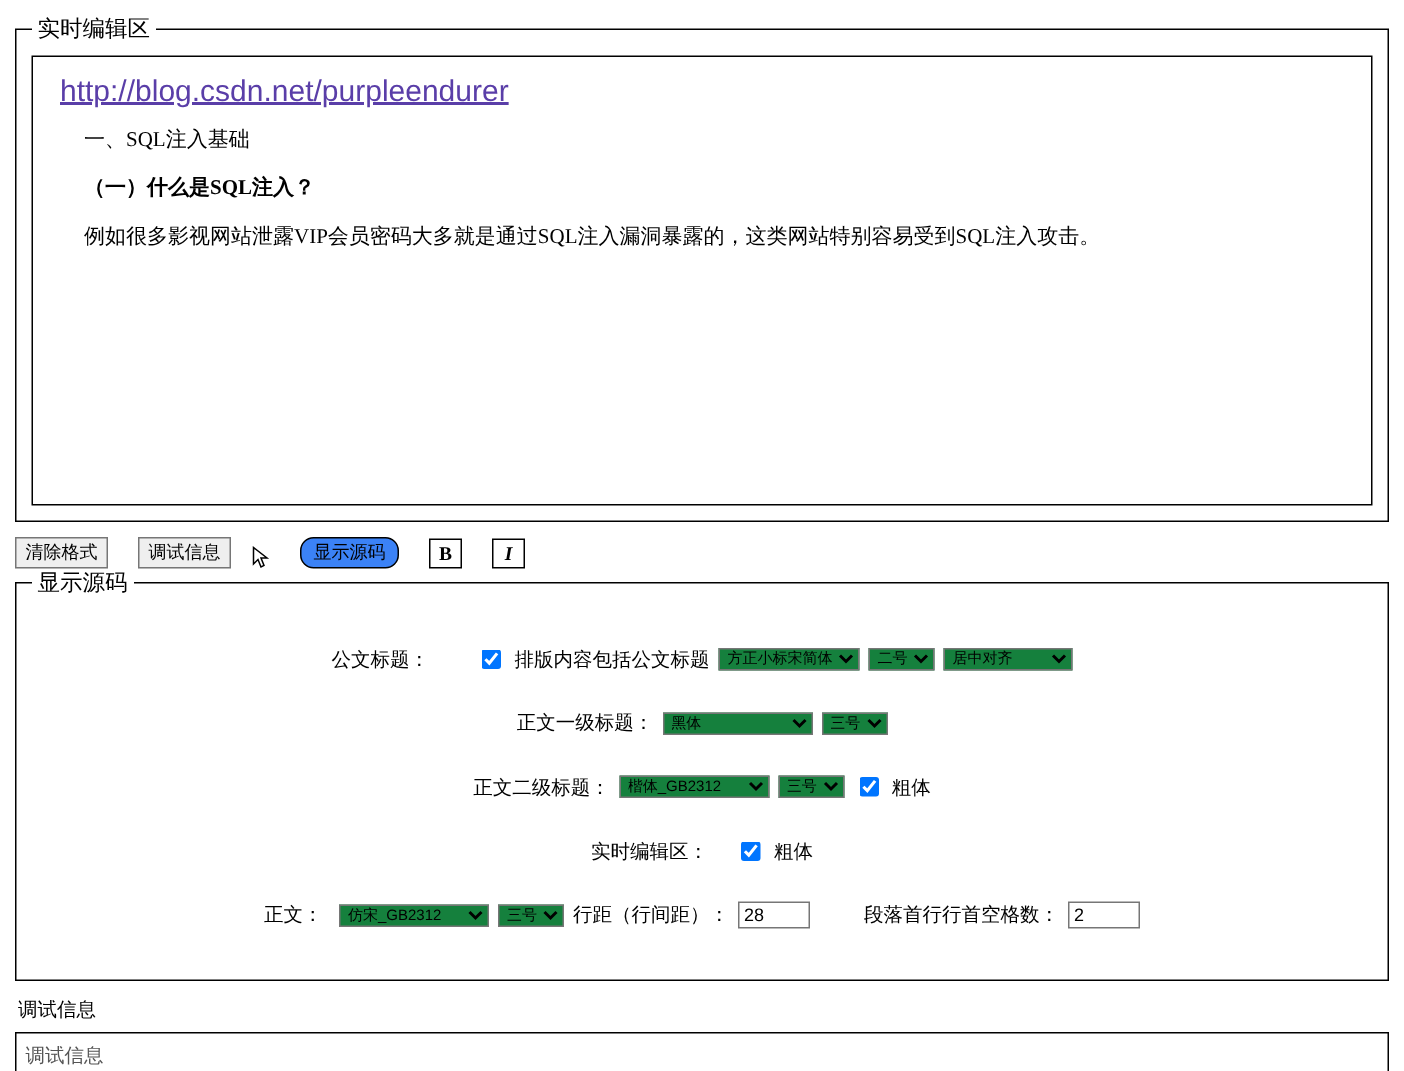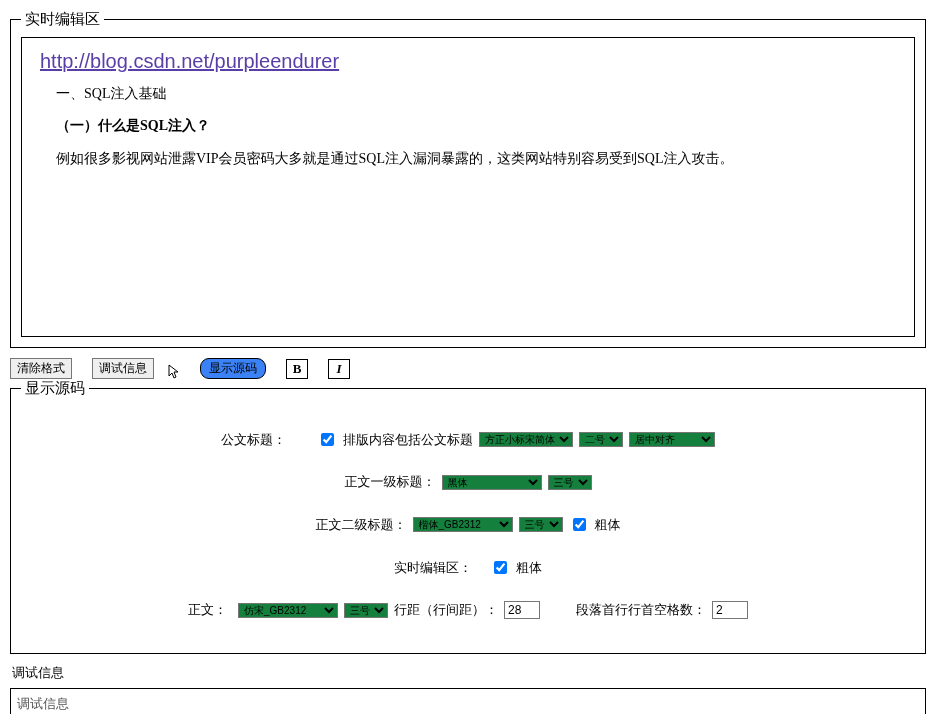--- a/index.html
+++ b/index.html
@@ -106,21 +106,21 @@
   border: 1px solid #767676;
   background: #15803d;
   padding: 0 1px;
   font-family: inherit;
 }
 input[type="checkbox"] {
   width: 13px;
   height: 13px;
 }
 input[type="text"].num {
-  width: 36px;
+  width: 48px;
   border: 1px solid #767676;
   padding: 1px 3px;
   font-size: 12px;
 }
 .debug-area {
   width: 100%;
   border: 1px solid #000;
   min-height: 120px;
   padding: 6px;
   font-family: SimSun, serif;

